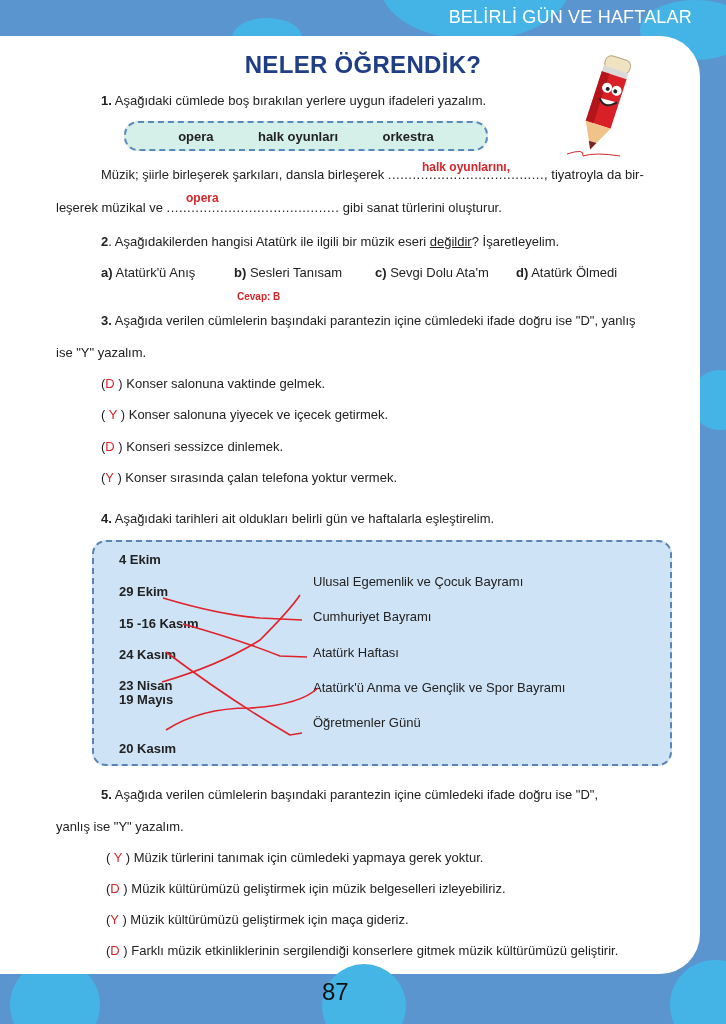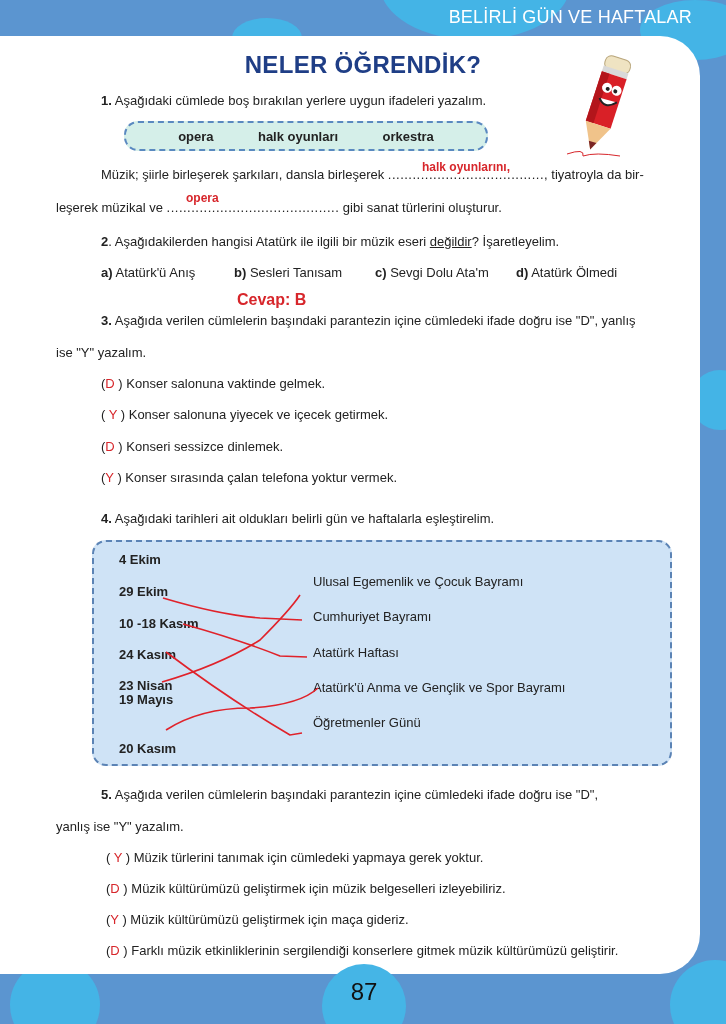--- a/index.html
+++ b/index.html
@@ -20,21 +20,21 @@
   .ul { text-decoration: underline; }
 
   .wordbox { position: absolute; left: 124px; top: 121px; width: 364px; height: 30px; background: #d5efe9; border: 2px dashed #5a89c0; border-radius: 14px; display: flex; align-items: center; justify-content: space-around; padding: 0 30px; font-family: "Liberation Sans", sans-serif; font-weight: bold; font-size: 13px; }
 
   .matchbox { position: absolute; left: 92px; top: 540px; width: 580px; height: 226px; background: #cfe3f6; border: 2px dashed #5b83b5; border-radius: 14px; }
   .dt { position: absolute; left: 119px; font-family: "Liberation Sans", sans-serif; font-weight: bold; font-size: 13px; }
   .ev { position: absolute; left: 313px; font-family: "Liberation Sans", sans-serif; font-size: 13px; }
   svg.lines { position: absolute; left: 0; top: 0; width: 726px; height: 1024px; pointer-events: none; }
 
   .page-num { position: absolute; left: 322px; top: 964px; width: 84px; height: 84px; border-radius: 50%; background: #45b5e6; }
-  .page-num span { position: absolute; left: 0; width: 84px; top: 14px; text-align: center; font-family: "Liberation Sans", sans-serif; font-size: 24px; color: #111; }
+  .page-num span { position: absolute; left: 0; width: 84px; top: 14px; font-family: "Liberation Sans", sans-serif; font-size: 24px; color: #111; }
 </style>
 </head>
 <body>
 
 <div class="bubble" style="left:380px;top:-70px;width:190px;height:110px;"></div>
 <div class="bubble" style="left:232px;top:18px;width:70px;height:40px;"></div>
 <div class="bubble" style="left:640px;top:0px;width:110px;height:60px;"></div>
 <div class="bubble" style="left:690px;top:370px;width:60px;height:60px;"></div>
 <div class="bubble" style="left:10px;top:960px;width:90px;height:90px;"></div>
 <div class="bubble" style="left:670px;top:960px;width:90px;height:90px;"></div>
@@ -75,36 +75,36 @@
 </div>
 <div class="red" style="left:186px;top:191px;font-size:12px;">opera</div>
 
 <div class="txt" style="left:101px;top:234px;">
   <span class="num">2</span><span>. Aşağıdakilerden hangisi Atatürk ile ilgili bir müzik eseri </span><span class="ul">değildir</span><span>? İşaretleyelim.</span>
 </div>
 <div class="txt" style="left:101px;top:265px;"><span class="num">a)</span><span> Atatürk'ü Anış</span></div>
 <div class="txt" style="left:234px;top:265px;"><span class="num">b)</span><span> Sesleri Tanısam</span></div>
 <div class="txt" style="left:375px;top:265px;"><span class="num">c)</span><span> Sevgi Dolu Ata'm</span></div>
 <div class="txt" style="left:516px;top:265px;"><span class="num">d)</span><span> Atatürk Ölmedi</span></div>
-<div class="red" style="left:237px;top:291px;font-size:16px;">Cevap: B</div>
+<div class="red" style="left:237px;top:291px;font-size:10px;">Cevap: B</div>
 
 <div class="txt" style="left:101px;top:313px;"><span class="num">3.</span><span> Aşağıda verilen cümlelerin başındaki parantezin içine cümledeki ifade doğru ise "D", yanlış</span></div>
 <div class="txt" style="left:56px;top:345px;">ise "Y" yazalım.</div>
 
 <div class="txt" style="left:101px;top:376px;">(<span class="red" style="position:static;font-weight:normal;">D</span> <span>) Konser salonuna vaktinde gelmek.</span></div>
 <div class="txt" style="left:101px;top:407px;">( <span class="red" style="position:static;font-weight:normal;">Y</span> <span>) Konser salonuna yiyecek ve içecek getirmek.</span></div>
 <div class="txt" style="left:101px;top:429px;margin-top:10px;">(<span class="red" style="position:static;font-weight:normal;">D</span> <span>) Konseri sessizce dinlemek.</span></div>
 <div class="txt" style="left:101px;top:470px;">(<span class="red" style="position:static;font-weight:normal;">Y</span> <span>) Konser sırasında çalan telefona yoktur vermek.</span></div>
 
 <div class="txt" style="left:101px;top:511px;"><span class="num">4.</span><span> Aşağıdaki tarihleri ait oldukları belirli gün ve haftalarla eşleştirelim.</span></div>
 <div class="matchbox"></div>
 
 <div class="dt" style="top:552px;">4 Ekim</div>
 <div class="dt" style="top:584px;">29 Ekim</div>
-<div class="dt" style="top:616px;">10 -18 Kasım</div>
+<div class="dt" style="top:616px;">15 -16 Kasım</div>
 <div class="dt" style="top:647px;">24 Kasım</div>
 <div class="dt" style="top:678px;">23 Nisan</div>
 <div class="dt" style="top:692px;">19 Mayıs</div>
 <div class="dt" style="top:741px;">20 Kasım</div>
 
 <div class="ev" style="top:574px;">Ulusal Egemenlik ve Çocuk Bayramı</div>
 <div class="ev" style="top:609px;">Cumhuriyet Bayramı</div>
 <div class="ev" style="top:645px;">Atatürk Haftası</div>
 <div class="ev" style="top:680px;">Atatürk'ü Anma ve Gençlik ve Spor Bayramı</div>
 <div class="ev" style="top:715px;">Öğretmenler Günü</div>

